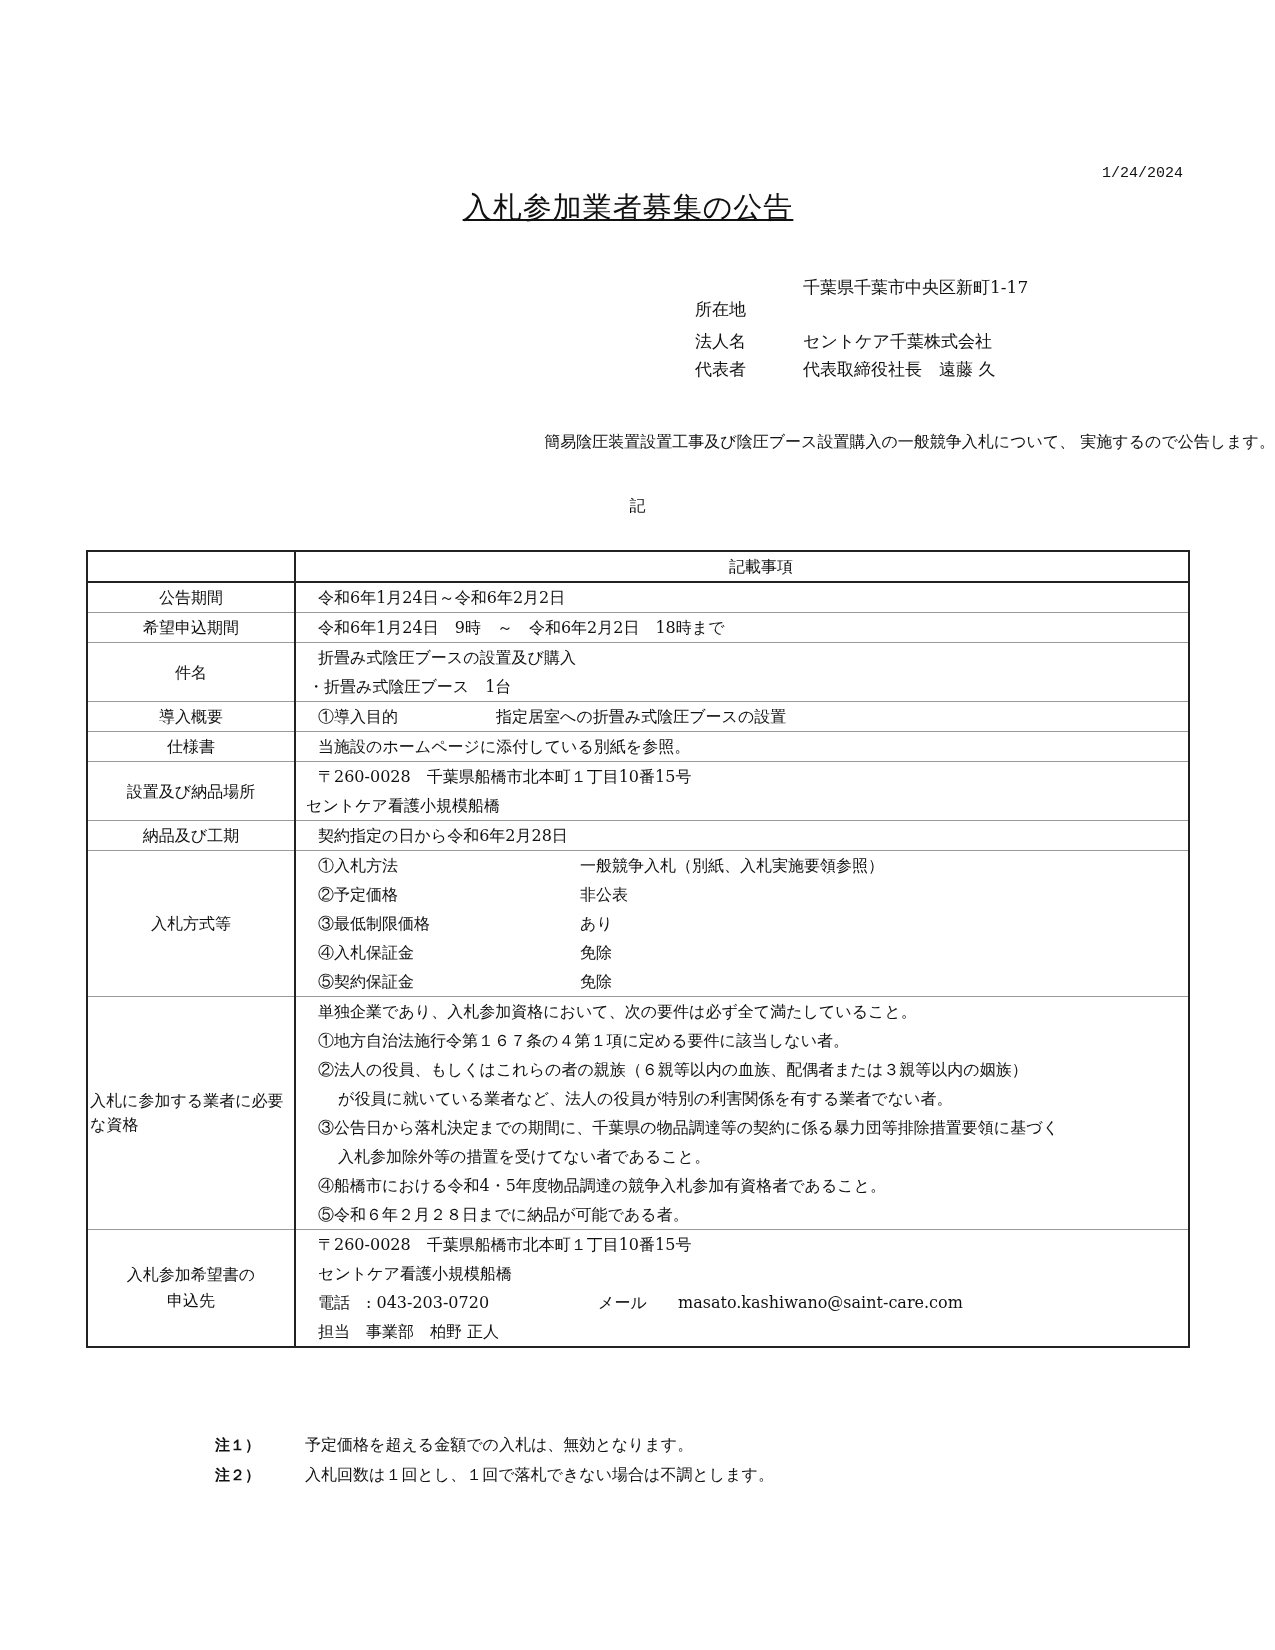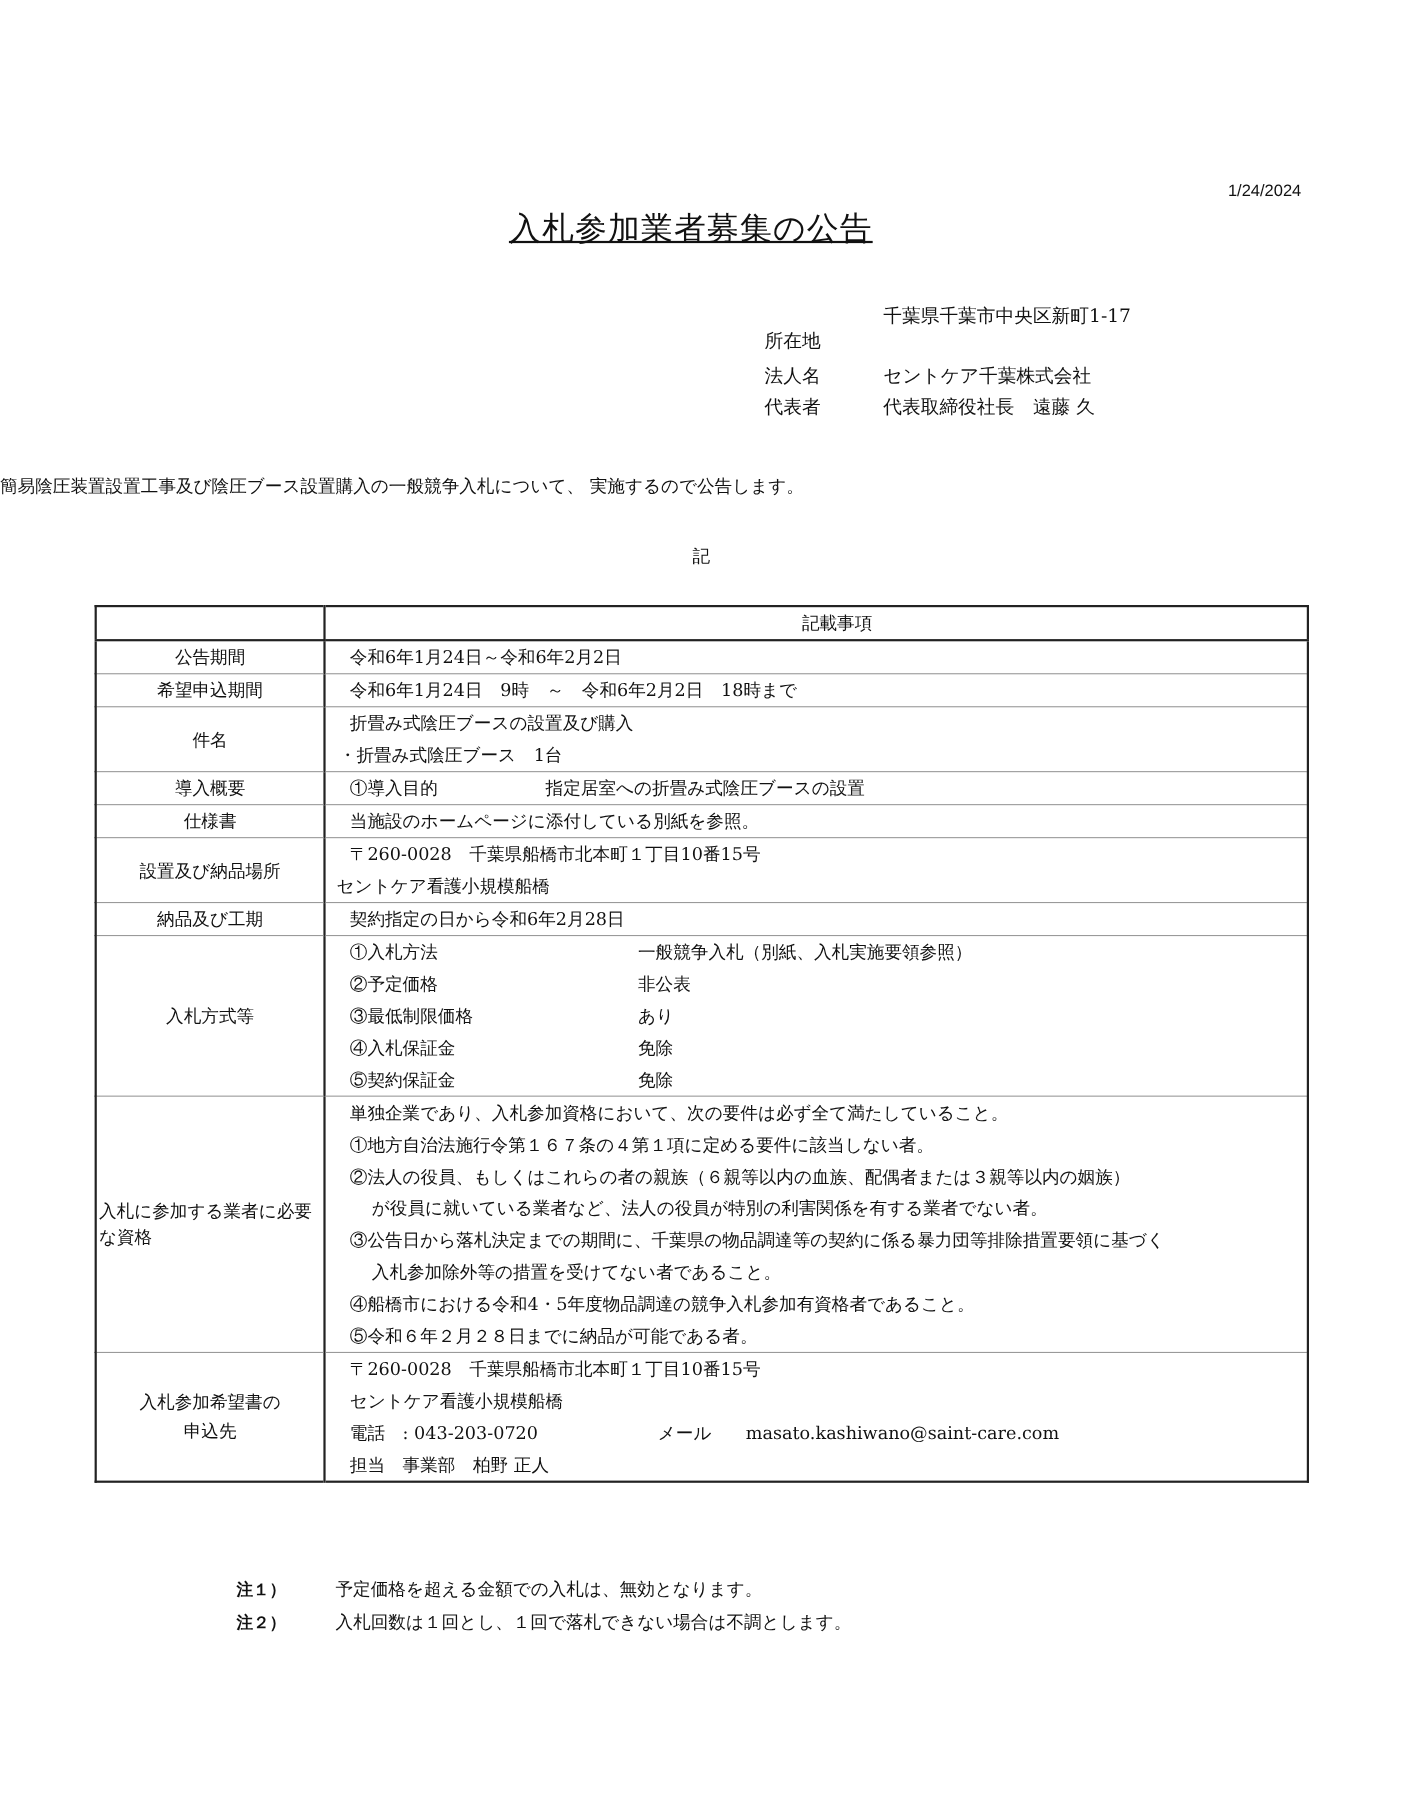--- a/index.html
+++ b/index.html
@@ -1,24 +1,24 @@
 <!DOCTYPE html>
 <html><head>
 <meta charset="utf-8">
 <style>
   html, body { margin:0; padding:0; background:#ffffff; }
   body { width:1275px; height:1650px; position:relative; overflow:hidden;
          font-family:"DejaVu Serif","Liberation Serif",serif; color:#111; }
-  .date { position:absolute; top:165px; right:92px; font-size:15px; font-family:Liberation Sans, sans-serif; }
+  .date { position:absolute; top:165px; right:92px; font-size:15px; font-family:Liberation Mono, monospace; }
   .title { position:absolute; top:188px; left:0; width:1256px; text-align:center; font-size:29px; letter-spacing:1px;text-decoration:underline; }
   .issuer { position:absolute; left:695px; top:280px; font-size:17px; }
   .issuer .row { position:relative; height:26px; }
   .issuer .lbl { position:absolute; left:0; width:100px; }
   .issuer .val { position:absolute; left:108px; white-space:nowrap; }
-  .intro { position:absolute; top:432px; left:0; width:1275px; text-align:left; font-size:16px; }
+  .intro { position:absolute; top:432px; left:0; width:1275px; text-align:right; font-size:16px; }
   .ki { position:absolute; top:496px; left:0; width:1275px; text-align:center; font-size:16px; }
 
   table.main { position:absolute; top:550px; left:86px; width:1104px; border-collapse:collapse; font-size:16px; }
   table.main td { border:1px solid #9a9a9a; padding:0 6px; vertical-align:middle; line-height:29px; }
   table.main { border:2px solid #222; }
   table.main td.k { width:202px; text-align:center; border-right:2px solid #222; padding:0 2px; }
   table.main tr.head td { border-bottom:2px solid #222; height:29px; }
   table.main td.v { padding-left:22px; }
   table.main td.v.flush { padding-left:6px; }
   table.main td.k.left { text-align:left; line-height:24px; }

